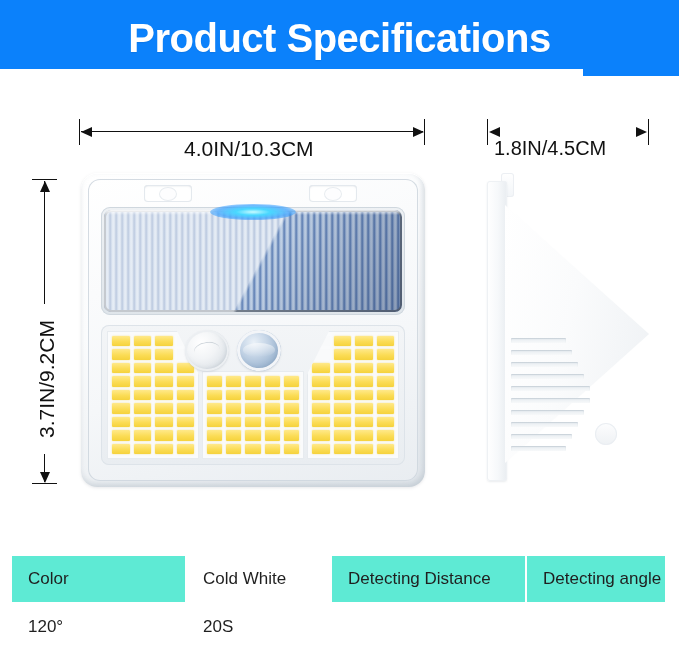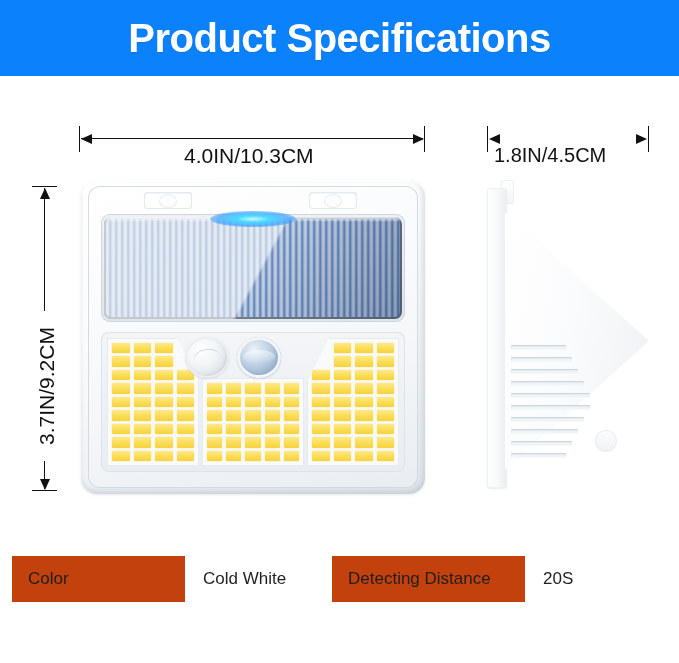--- a/index.html
+++ b/index.html
@@ -36,21 +36,21 @@
     font-size: 40px;
     font-weight: bold;
     letter-spacing: -0.5px;
     line-height: 1;
     text-shadow: 0 1px 1px rgba(0,0,0,0.08);
   }
 
   
   #diagram {
     position: absolute;
-    left: 0; top: 76px;
+    left: 0; top: 69px;
     width: 583px;
     height: 470px;
     background: #ffffff;
   }
 
   
   .dim-line-h {
     position: absolute;
     height: 1px;
     background: #111111;
@@ -422,21 +422,21 @@
     align-items: center;
     padding-left: 16px;
     font-size: 17px;
     color: #1f1f1f;
     box-sizing: border-box;
     border-bottom: 2px solid #ffffff;
     border-right: 2px solid #ffffff;
     white-space: nowrap;
     overflow: hidden;
   }
-  .spec-cell.label { background: #c2410c; }
+  .spec-cell.label { background: #5eead4; }
   .spec-cell.value { background: #ffffff; text-align: center; }
 </style>
 </head>
 <body>
 
 <div id="header-banner">
   <div id="header-title">Product Specifications</div>
 </div>
 
 <div id="diagram">
@@ -623,14 +623,16 @@
         <div class="vent-slot" style="top: 108px; width: 55px;"></div>
       </div>
   </div>
 </div>
 
 <div id="spec-table">
   <div class="spec-cell label">Color</div>
   <div class="spec-cell value">Cold White</div>
   <div class="spec-cell label">Detecting Distance</div>
 
+  <div class="spec-cell label">Detecting angle</div>
+  <div class="spec-cell value">120°</div>
   <div class="spec-cell value">20S</div>
 </div>
 
 </body></html>

